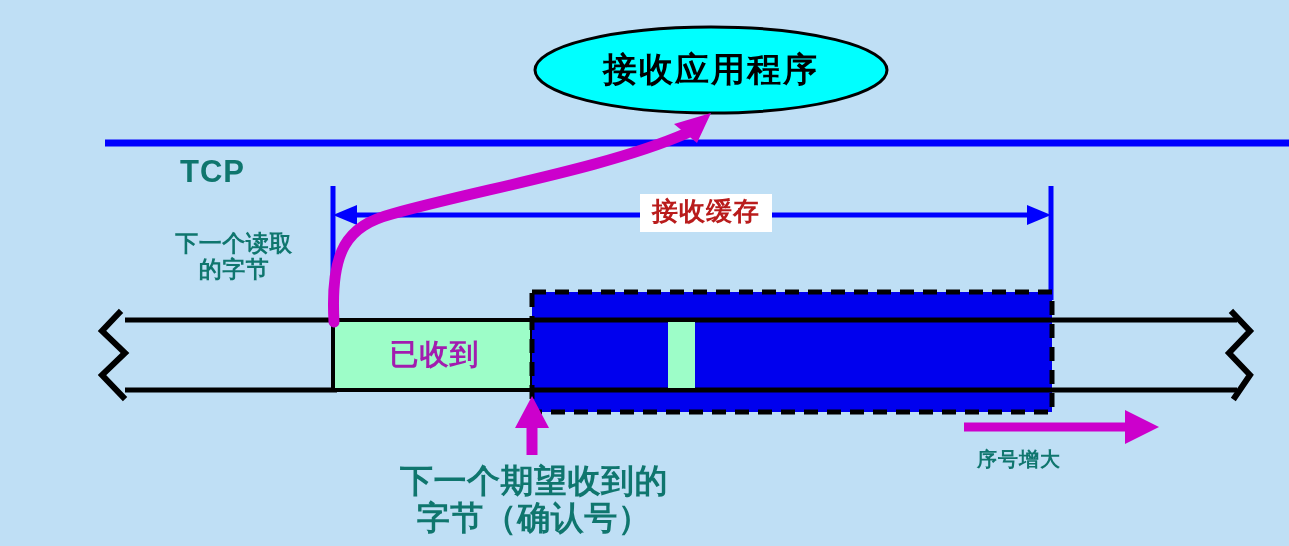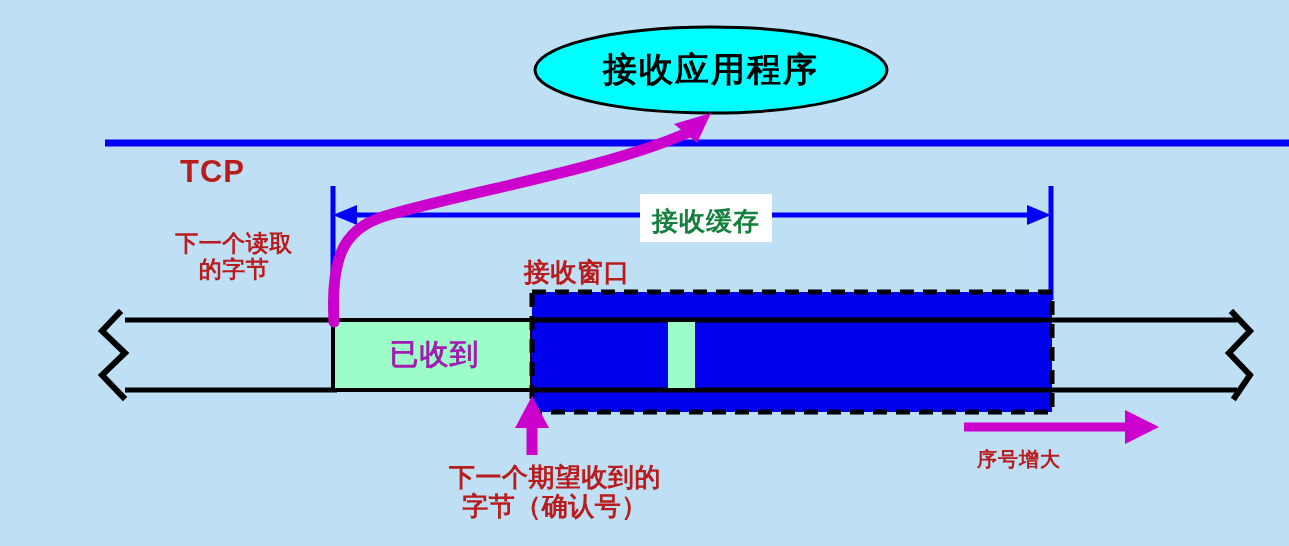--- a/index.html
+++ b/index.html
@@ -22,21 +22,21 @@
   #stage > svg.layer {
     position: absolute;
     left: 0;
     top: 0;
     width: 1289px;
     height: 546px;
   }
   .lbl {
     position: absolute;
     font-weight: bold;
-    color: #b91c1c;
+    color: #0f766e;
     white-space: pre;
     line-height: 1.12;
     letter-spacing: 0px;
   }
   .app-text {
     position: absolute;
     left: 488px;
     top: 40px;
     width: 352px;
     height: 60px;
@@ -51,23 +51,23 @@
   .tcp-label {
     left: 133px;
     top: 155px;
     font-size: 31px;
     letter-spacing: 1px;
   }
   .buffer-label {
     position: absolute;
     left: 593px;
     top: 194px;
-    padding: 13px 12px 5px 12px;
+    padding: 3px 12px 5px 12px;
     background: #ffffff;
-    color: #15803d;
+    color: #b91c1c;
     font-size: 26px;
     font-weight: bold;
     letter-spacing: 1px;
     line-height: 1.15;
   }
   .next-read-label {
     left: 97px;
     top: 231px;
     font-size: 23px;
     text-align: center;
@@ -88,23 +88,23 @@
     height: 70px;
     display: flex;
     align-items: center;
     justify-content: center;
     font-size: 29px;
     font-weight: bold;
     color: #a21caf;
     letter-spacing: 1px;
   }
   .ack-label {
-    left: 373px;
+    left: 352px;
     top: 463px;
-    font-size: 26px;
+    font-size: 33px;
     text-align: center;
     width: 270px;
     letter-spacing: 0.5px;
   }
   .seq-label {
     left: 930px;
     top: 448px;
     font-size: 20px;
     letter-spacing: 1px;
   }
@@ -171,21 +171,20 @@
 
   <div class="app-text">接收应用程序</div>
 
   <div class="lbl tcp-label">TCP</div>
 
   <div class="buffer-label">接收缓存</div>
 
   <div class="lbl next-read-label">下一个读取
 的字节</div>
 
-  <div class="lbl window-label">接收窗口</div>
 
   <div class="received-label">已收到</div>
 
   <div class="lbl ack-label">下一个期望收到的
 字节（确认号）</div>
 
   <div class="lbl seq-label">序号增大</div>
 
 </div>
 

